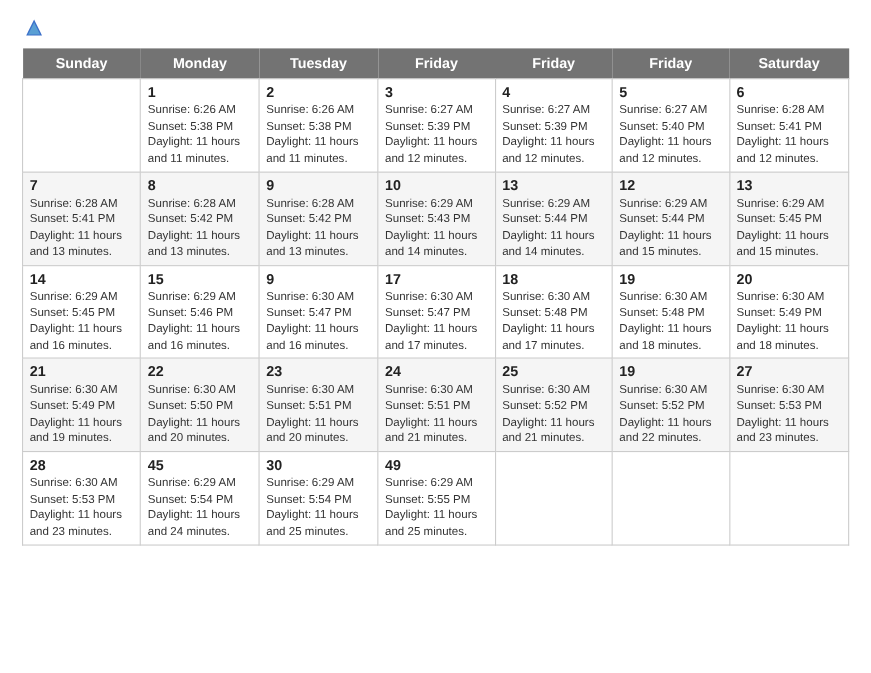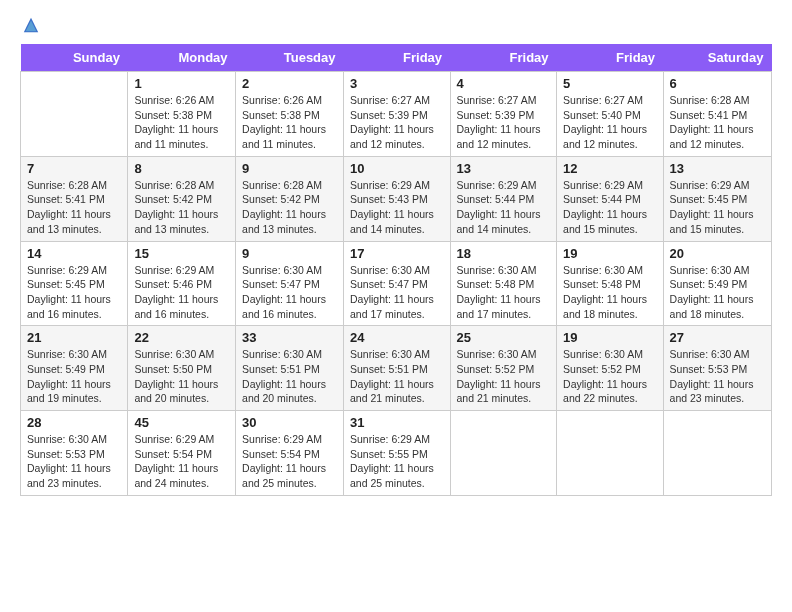--- a/index.html
+++ b/index.html
@@ -53,23 +53,23 @@
       font-size: 15px;
       color: #444;
       margin-top: 2px;
     }
     table {
       width: 100%;
       border-collapse: collapse;
       font-size: 11px;
     }
     thead tr th {
-      background-color: #8b5cf6;
+      background-color: #737373;
       color: #fff;
-      text-align: right;
+      text-align: center;
       padding: 6px 8px;
       font-size: 13px;
       font-weight: bold;
     }
     tbody tr td {
       border: 1px solid #ccc;
       vertical-align: top;
       padding: 4px 6px;
       width: 113px;
       min-height: 80px;
@@ -261,21 +261,21 @@
 Sunset: 5:49 PM
 Daylight: 11 hours and 19 minutes.</div>
         </td>
         <td>
           <span class="day-number">22</span>
           <div class="day-info" style="white-space: pre-line;">Sunrise: 6:30 AM
 Sunset: 5:50 PM
 Daylight: 11 hours and 20 minutes.</div>
         </td>
         <td>
-          <span class="day-number">33</span>
+          <span class="day-number">23</span>
           <div class="day-info" style="white-space: pre-line;">Sunrise: 6:30 AM
 Sunset: 5:51 PM
 Daylight: 11 hours and 20 minutes.</div>
         </td>
         <td>
           <span class="day-number">24</span>
           <div class="day-info" style="white-space: pre-line;">Sunrise: 6:30 AM
 Sunset: 5:51 PM
 Daylight: 11 hours and 21 minutes.</div>
         </td>
@@ -311,21 +311,21 @@
 Sunset: 5:54 PM
 Daylight: 11 hours and 24 minutes.</div>
         </td>
         <td>
           <span class="day-number">30</span>
           <div class="day-info" style="white-space: pre-line;">Sunrise: 6:29 AM
 Sunset: 5:54 PM
 Daylight: 11 hours and 25 minutes.</div>
         </td>
         <td>
-          <span class="day-number">31</span>
+          <span class="day-number">49</span>
           <div class="day-info" style="white-space: pre-line;">Sunrise: 6:29 AM
 Sunset: 5:55 PM
 Daylight: 11 hours and 25 minutes.</div>
         </td>
         <td class="empty-cell"></td>
         <td class="empty-cell"></td>
         <td class="empty-cell"></td>
       </tr>
     </tbody>
 </table>

